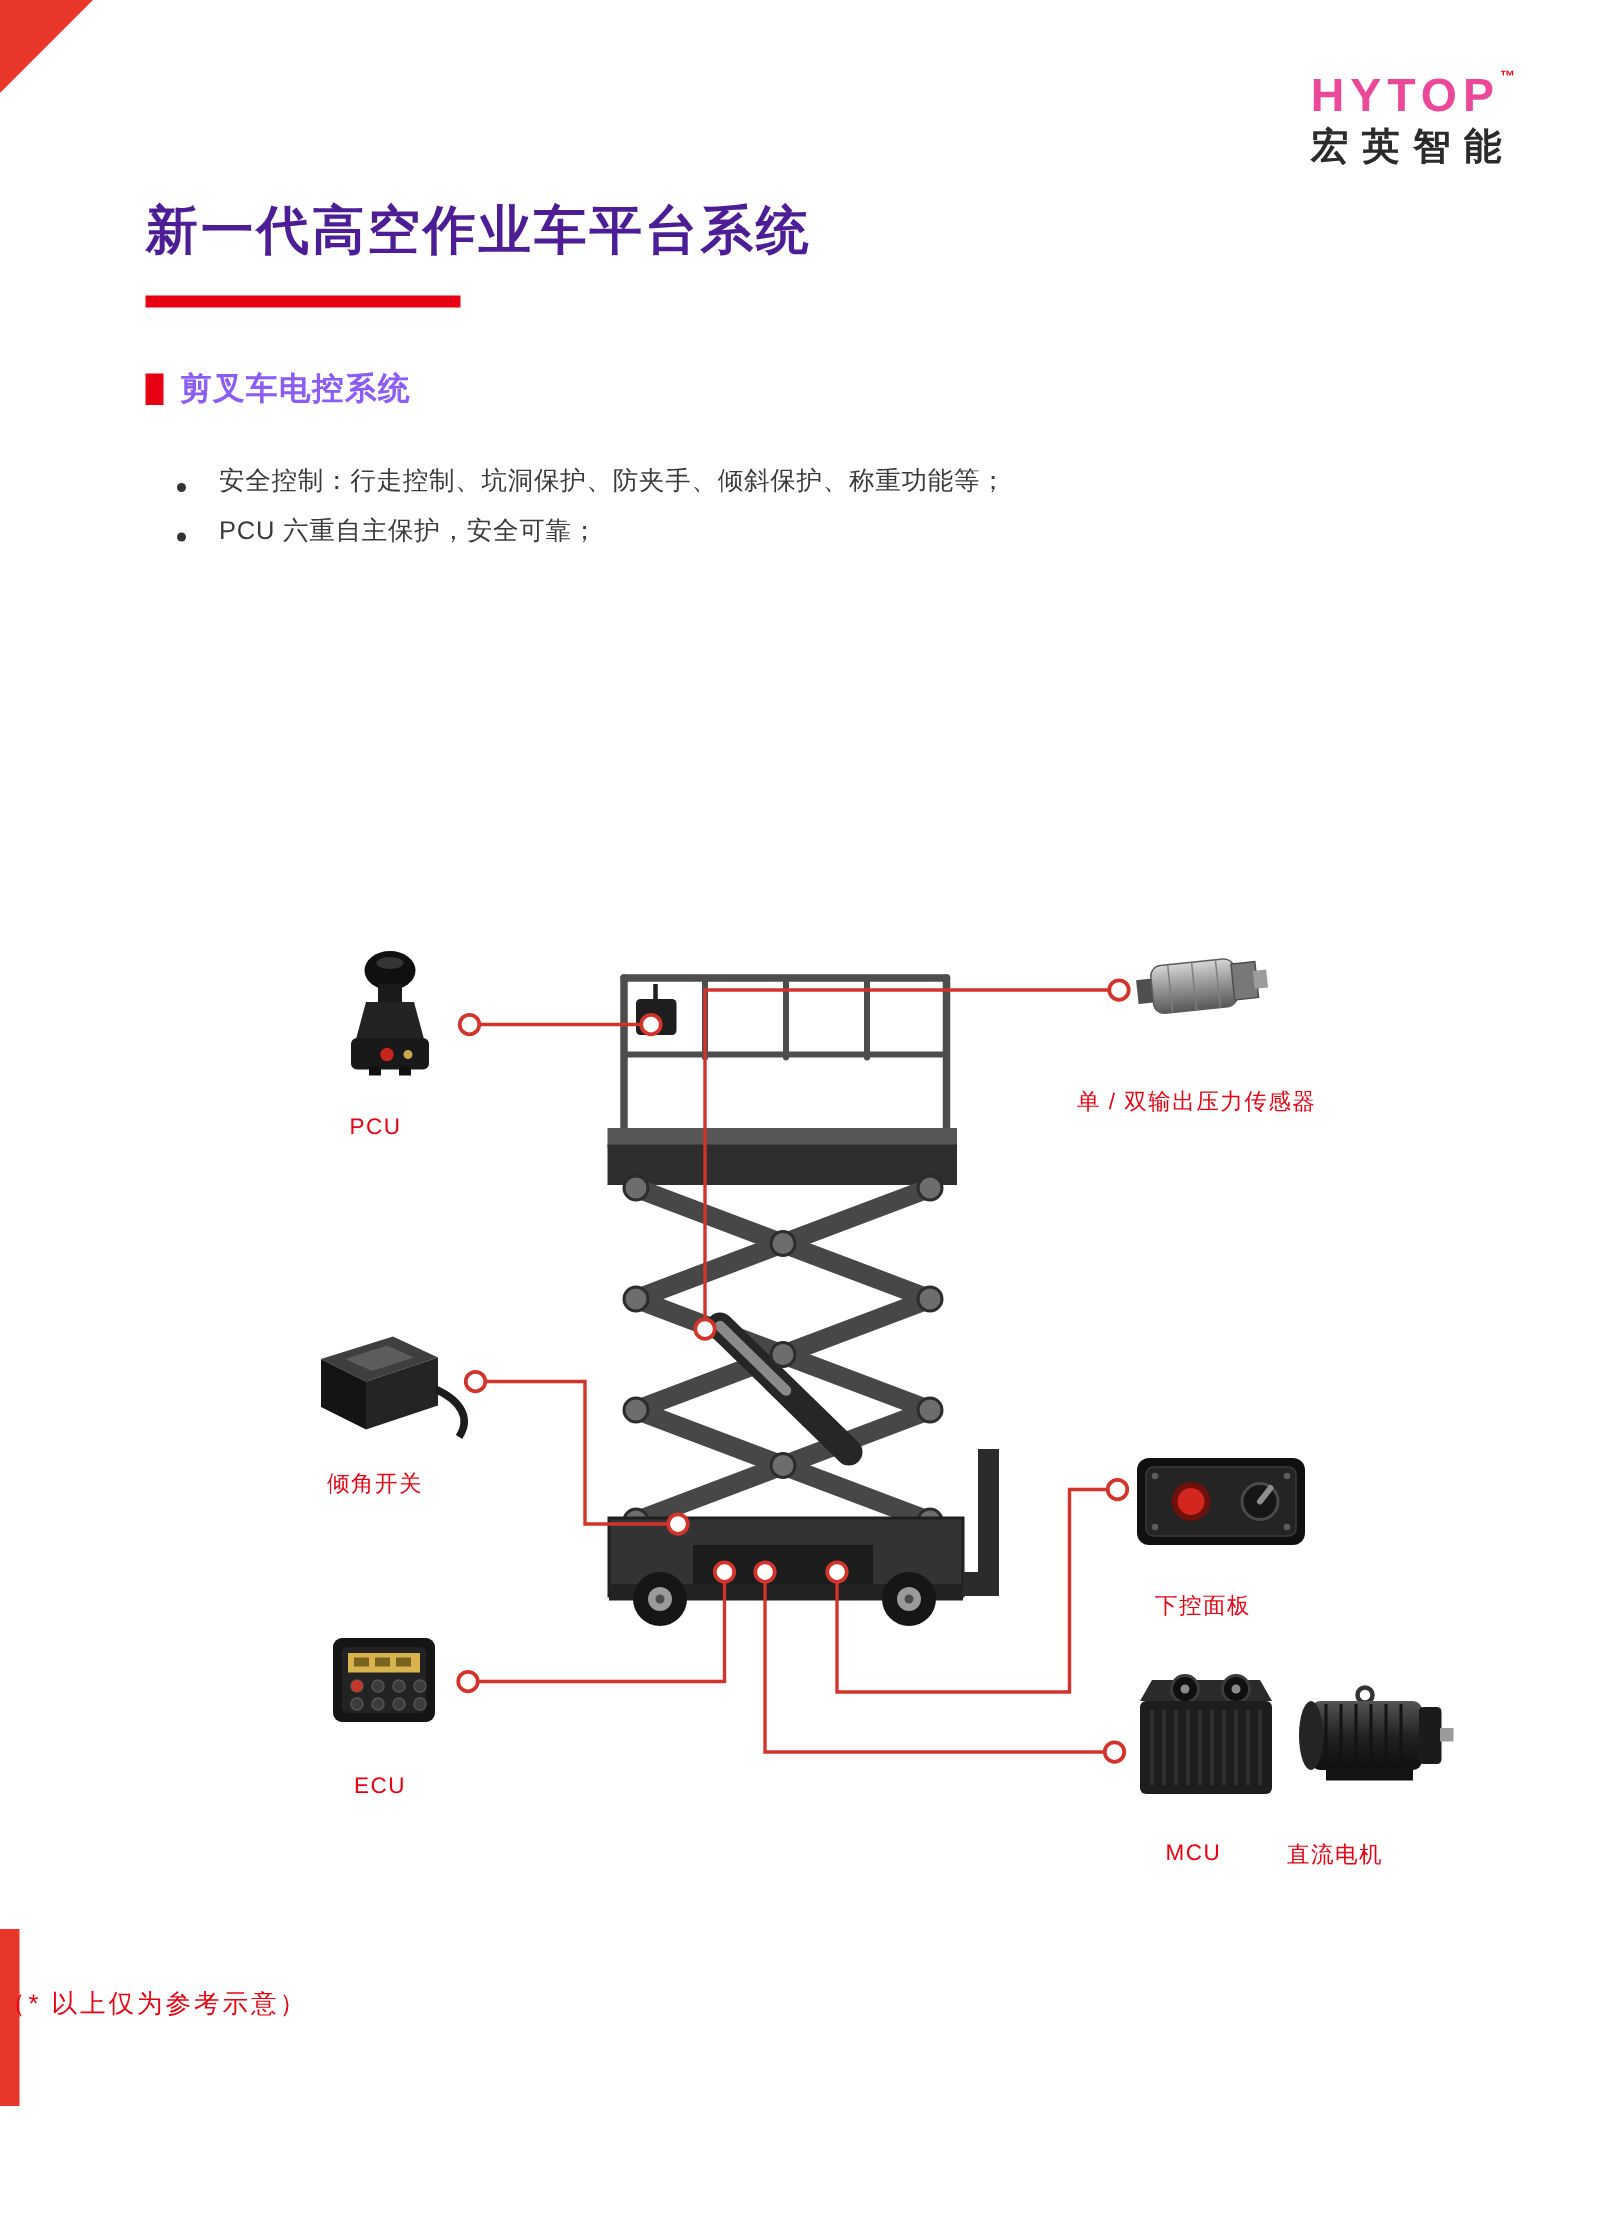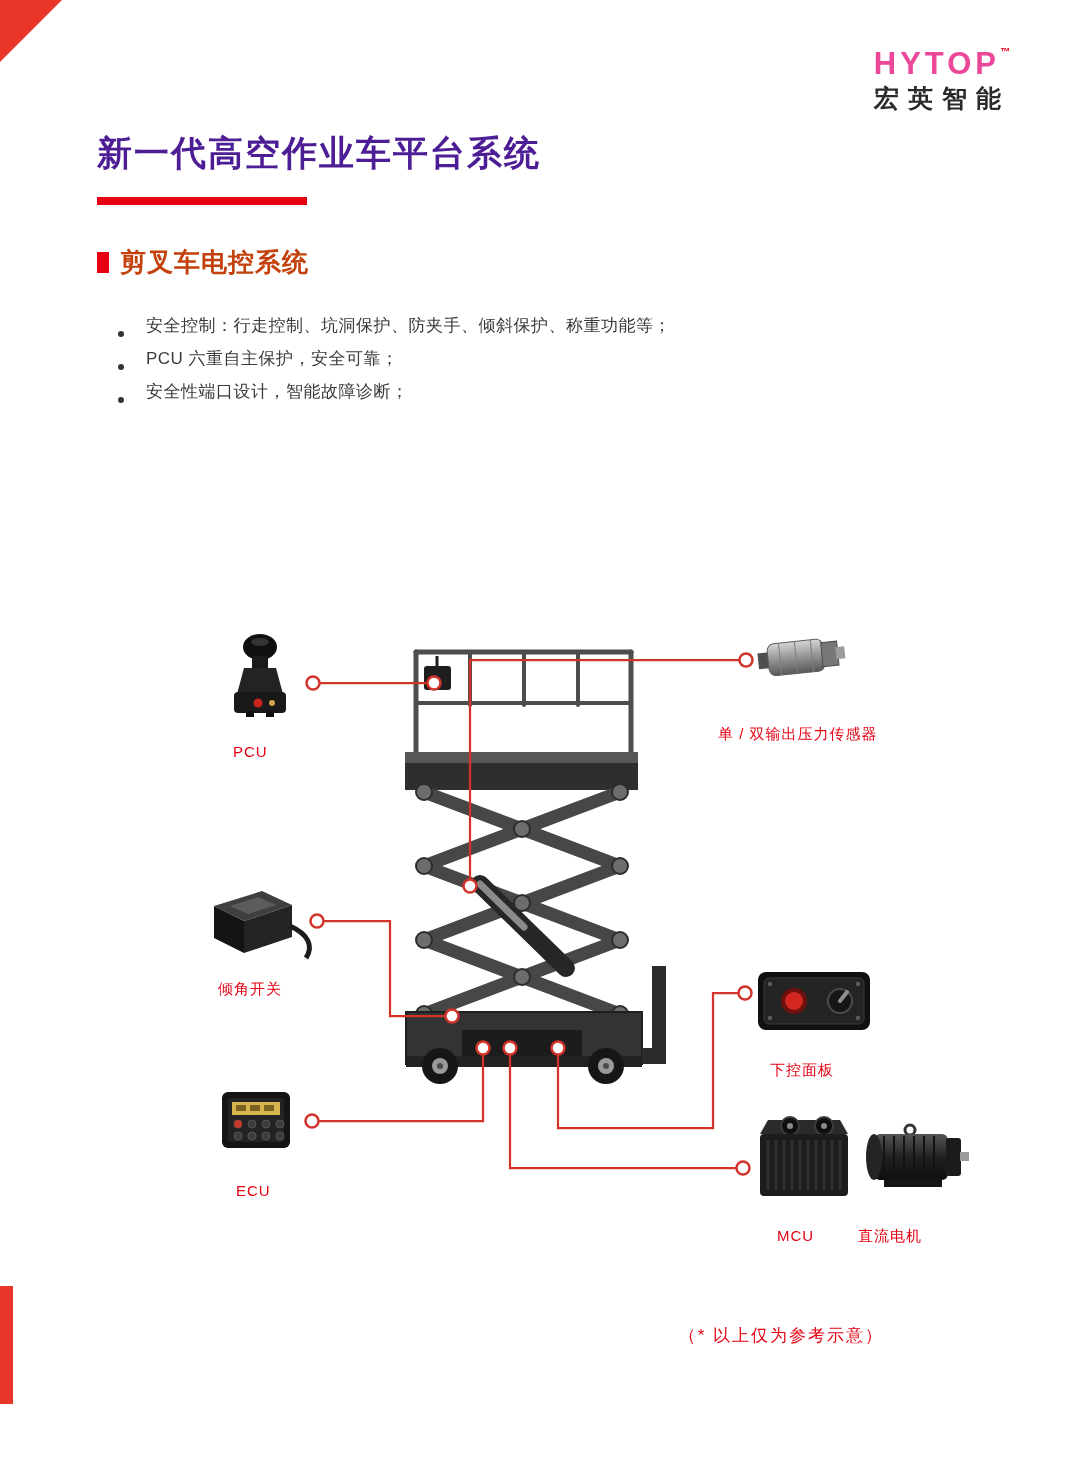--- a/index.html
+++ b/index.html
@@ -16,29 +16,29 @@
   .logo{right:70px;top:46px;text-align:right;line-height:1.15;}
   .logo-main{color:#ec4899;font-size:31px;font-weight:800;letter-spacing:4px;}
   .logo-tm{color:#e60012;font-size:10px;font-weight:700;vertical-align:top;}
   .logo-sub{color:#2b2b2b;font-size:25px;font-weight:800;letter-spacing:9px;margin-top:2px;}
   
   .page-title{left:97px;top:130px;font-size:35px;font-weight:800;color:#4c1d95;letter-spacing:2px;}
   .title-underline{left:97px;top:197px;width:210px;height:8px;background:#e60012;}
   
   .section{left:97px;top:245px;display:flex;align-items:center;}
   .section-marker{width:12px;height:21px;background:#e60012;margin-right:11px;}
-  .section-title{font-size:26px;font-weight:800;color:#c2410c;letter-spacing:1px;}
+  .section-title{font-size:21px;font-weight:800;color:#8b5cf6;letter-spacing:1px;}
   
   .bullets{left:118px;top:304px;list-style:none;margin:0;padding:0;width:760px;}
-  .bullets li{display:flex;align-items:flex-end;height:33px;}
+  .bullets li{display:flex;align-items:center;height:33px;}
   .dot{width:6px;height:6px;border-radius:50%;background:#333;margin:8px 22px 0 0;flex:none;}
   .btxt{font-size:17px;color:#3a3a3a;letter-spacing:0.5px;}
   
   .dlabel{position:absolute;color:#e60012;font-size:15px;letter-spacing:1px;}
-  .footnote{left:0;top:1324px;width:884px;text-align:right;color:#e60012;font-size:17px;letter-spacing:2px;}
+  .footnote{left:0;top:1324px;width:884px;text-align:left;color:#e60012;font-size:17px;letter-spacing:2px;}
   svg.diagram{position:absolute;left:0;top:0;width:1080px;height:1475px;pointer-events:none;}
 </style>
 </head>
 <body>
 
 <div class="abs corner-accent"></div>
 <div class="abs side-accent"></div>
 
 <div class="abs logo">
   <div><span class="logo-main">HYTOP</span><span class="logo-tm">™</span></div>
@@ -54,24 +54,20 @@
 </div>
 
 <ul class="abs bullets">
   <li>
       <span class="dot"></span>
       <span class="btxt">安全控制：行走控制、坑洞保护、防夹手、倾斜保护、称重功能等；</span>
     </li>
   <li>
       <span class="dot"></span>
       <span class="btxt">PCU 六重自主保护，安全可靠；</span>
-    </li>
-  <li>
-      <span class="dot"></span>
-      <span class="btxt">安全性端口设计，智能故障诊断；</span>
     </li>
 </ul>
 
 <svg class="diagram" viewBox="0 0 1080 1475">
   <defs>
     <linearGradient id="metal" x1="0" y1="0" x2="0" y2="1">
       <stop offset="0" stop-color="#d6d6d6"></stop>
         <stop offset="0.45" stop-color="#9a9a9a"></stop>
         <stop offset="1" stop-color="#585858"></stop>
     </linearGradient>

